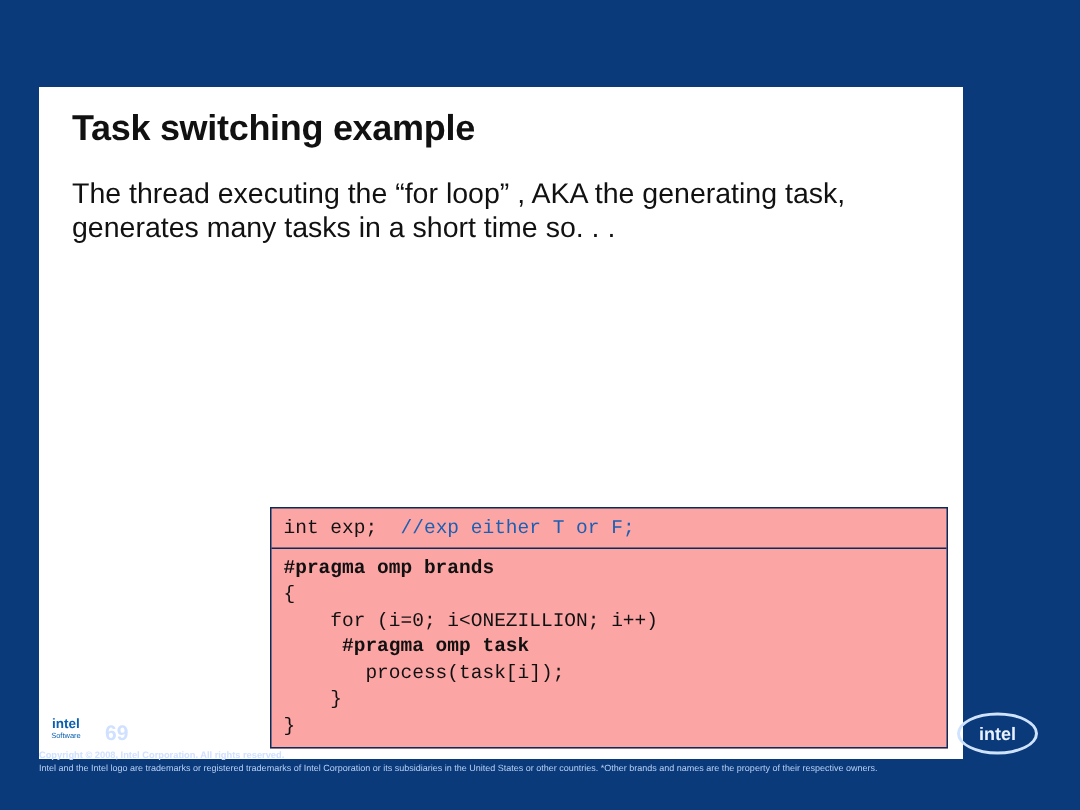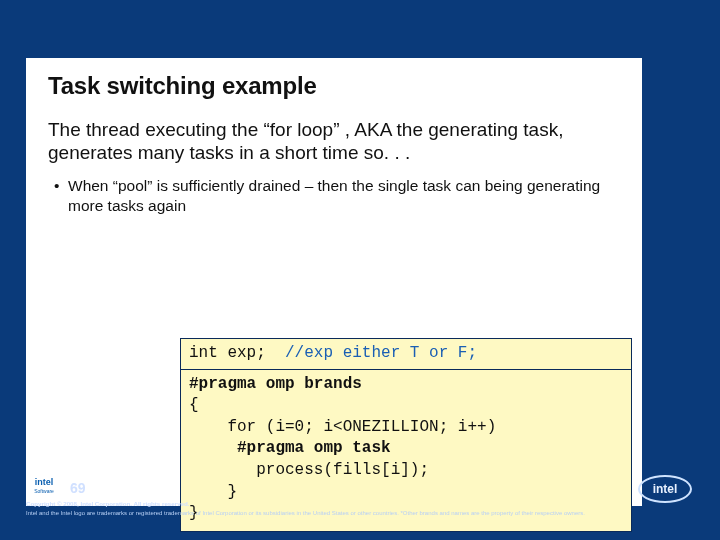--- a/index.html
+++ b/index.html
@@ -57,23 +57,23 @@
     left: 0;
     top: 0;
     color: #111;
   }
   .code-box {
     position: absolute;
     left: 154px;
     top: 280px;
     width: 452px;
     border: 1.5px solid #0a2a5a;
-    background: #fef9c3;
+    background: #fca5a5;
     font-family: "Courier New", monospace;
-    font-size: 16px;
+    font-size: 13px;
     line-height: 1.35;
     color: #111;
   }
   .code-top {
     padding: 4px 8px 4px 8px;
     border-bottom: 1.5px solid #0a2a5a;
     white-space: pre;
   }
   .code-body {
     padding: 4px 8px 6px 8px;
@@ -172,30 +172,29 @@
 
 <div class="slide">
 
   <div class="content-card">
     <h1 class="title">Task switching example</h1>
 
     <p class="para">The thread executing the “for loop” , AKA the generating task, generates many tasks in a short time so. . .</p>
 
 
     <ul class="bullets">
-      <li>When “pool” is sufficiently drained – then the single task can being generating more tasks again</li>
     </ul>
 
     <div class="code-box">
       <div class="code-top"><span>int exp;</span>  <span class="cmt">//exp either T or F;</span></div>
       <div class="code-body"><span class="kw">#pragma omp brands</span>
 <span>{</span>
 <span>    for (i=0; i&lt;ONEZILLION; i++)</span>
 <span class="kw">     #pragma omp task</span>
-<span>       process(fills[i]);</span>
+<span>       process(task[i]);</span>
 <span>    }</span>
 <span>}</span></div>
     </div>
   </div>
 
   <div class="footer">
     <div class="intel-sw-badge">
       <div class="intel-word">intel</div>
       <div class="sw-word">Software</div>
     </div>

